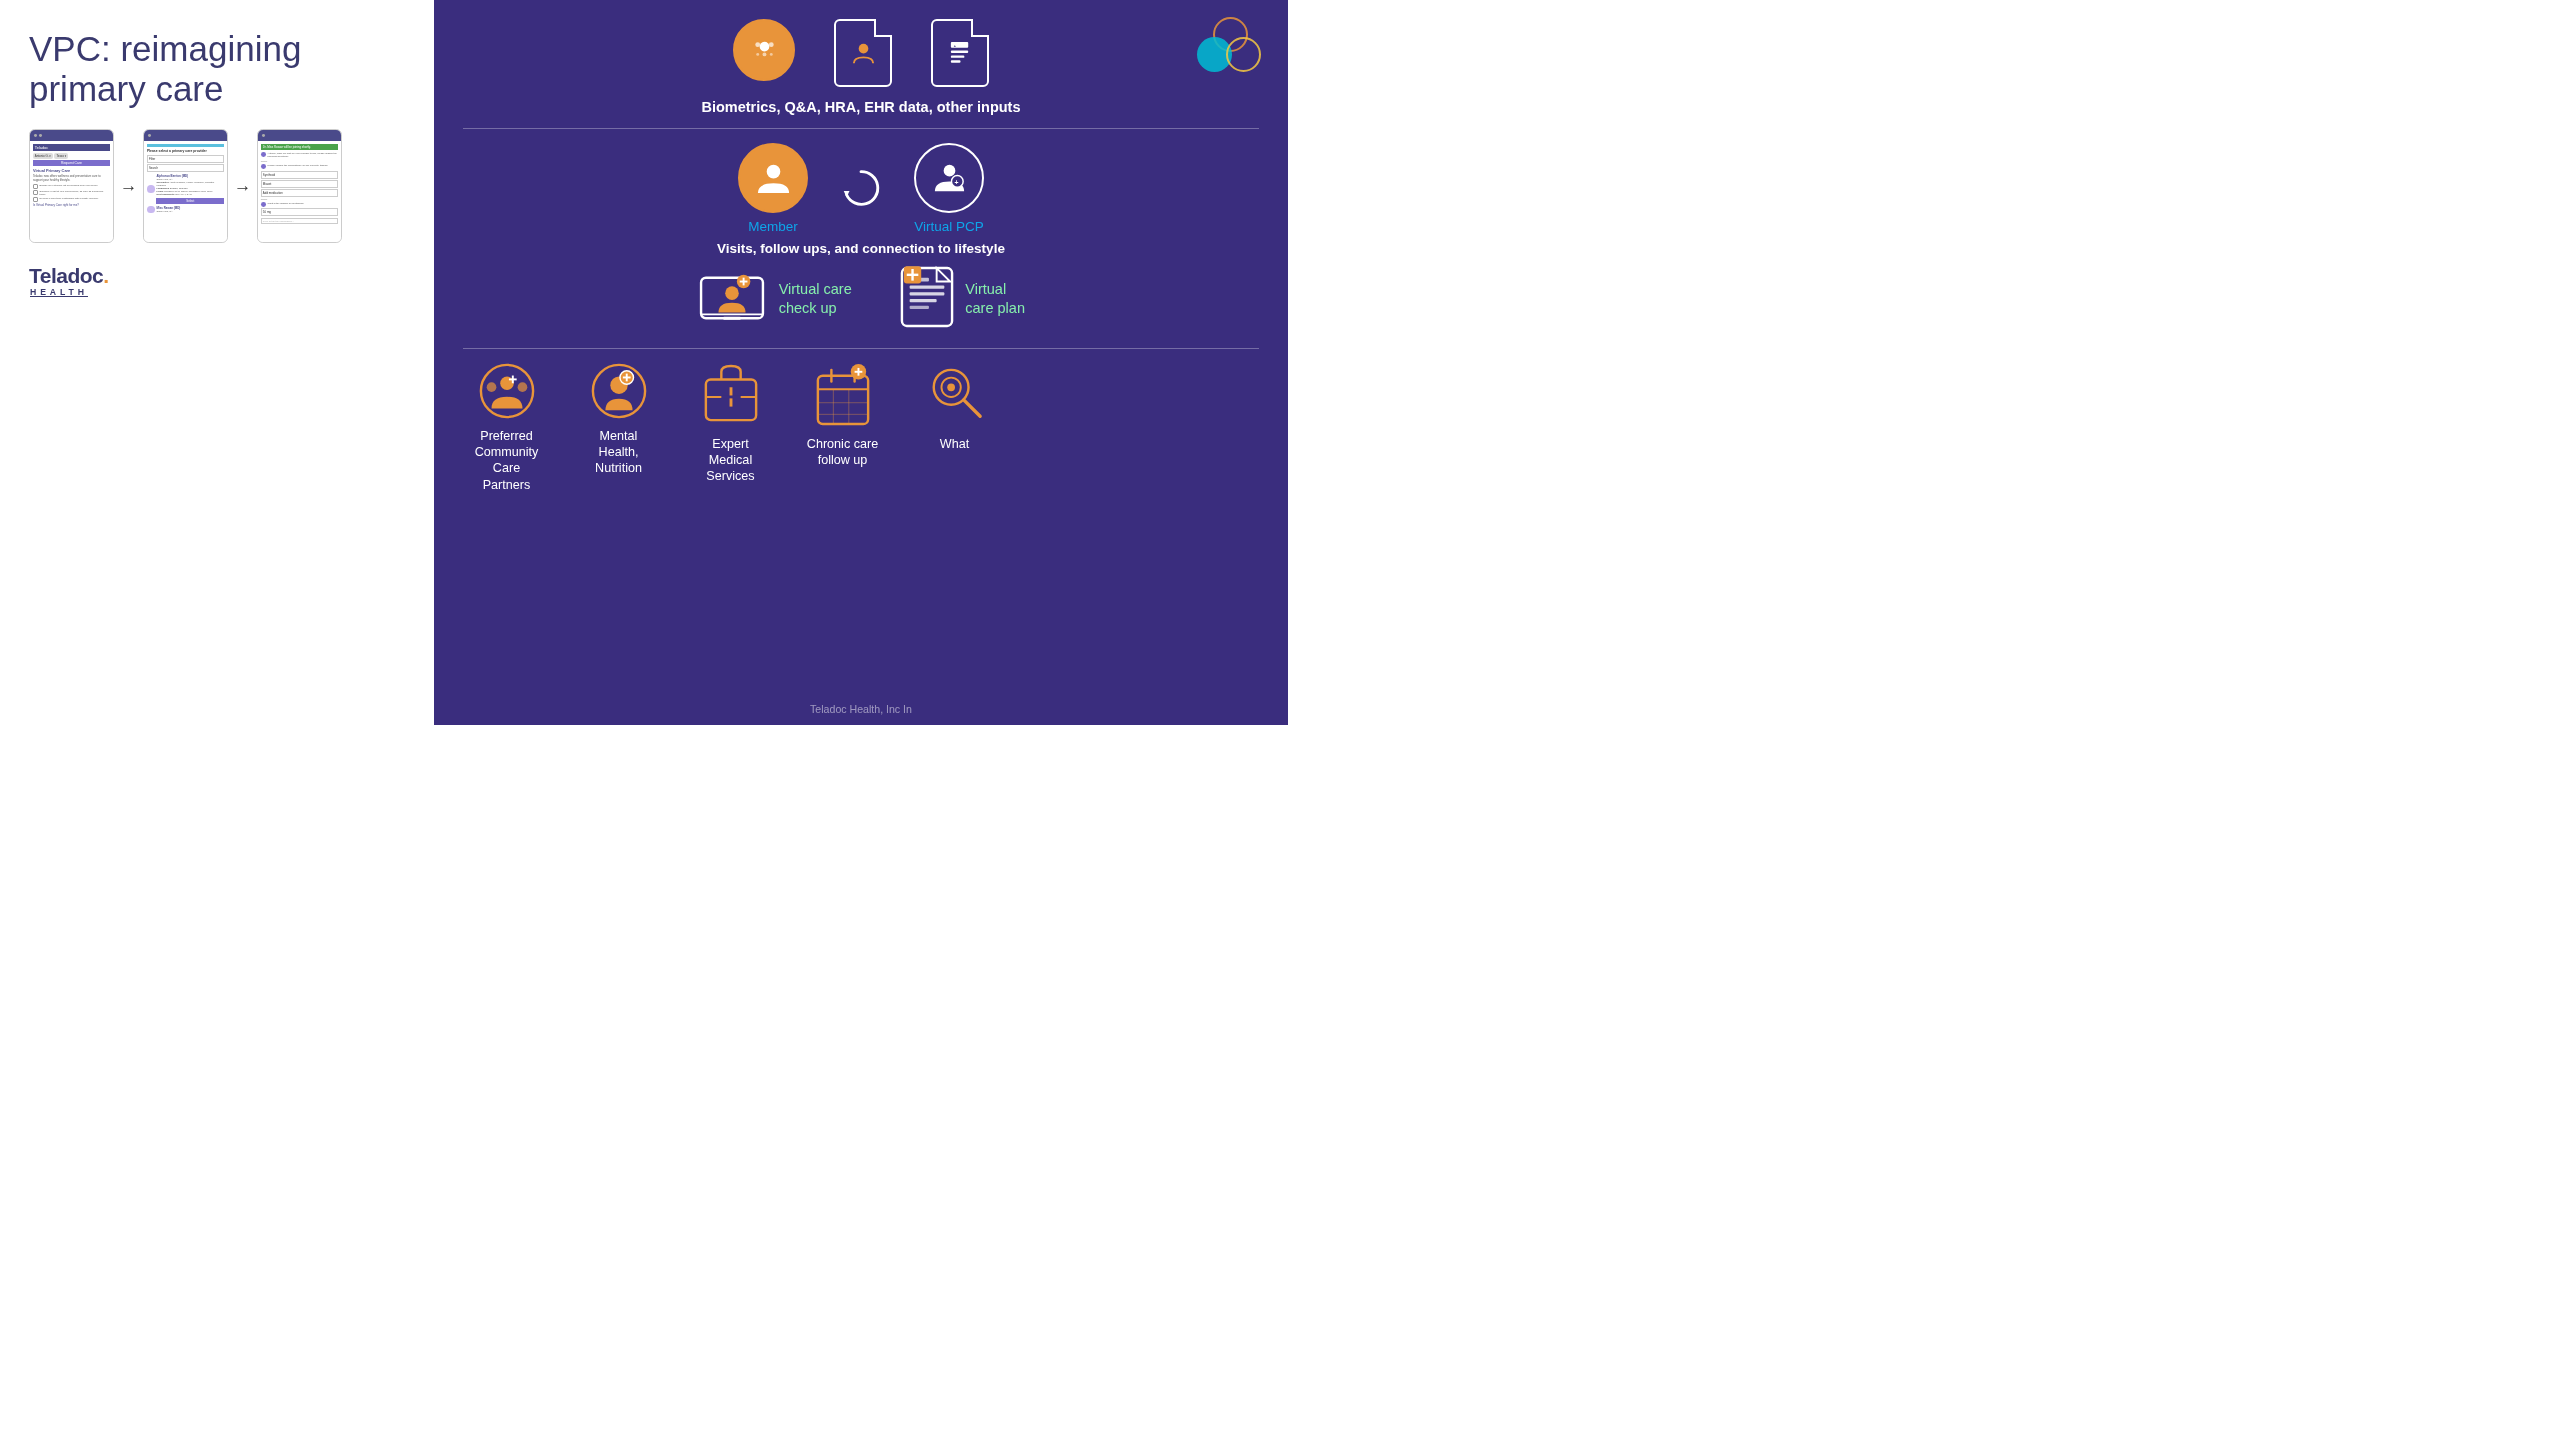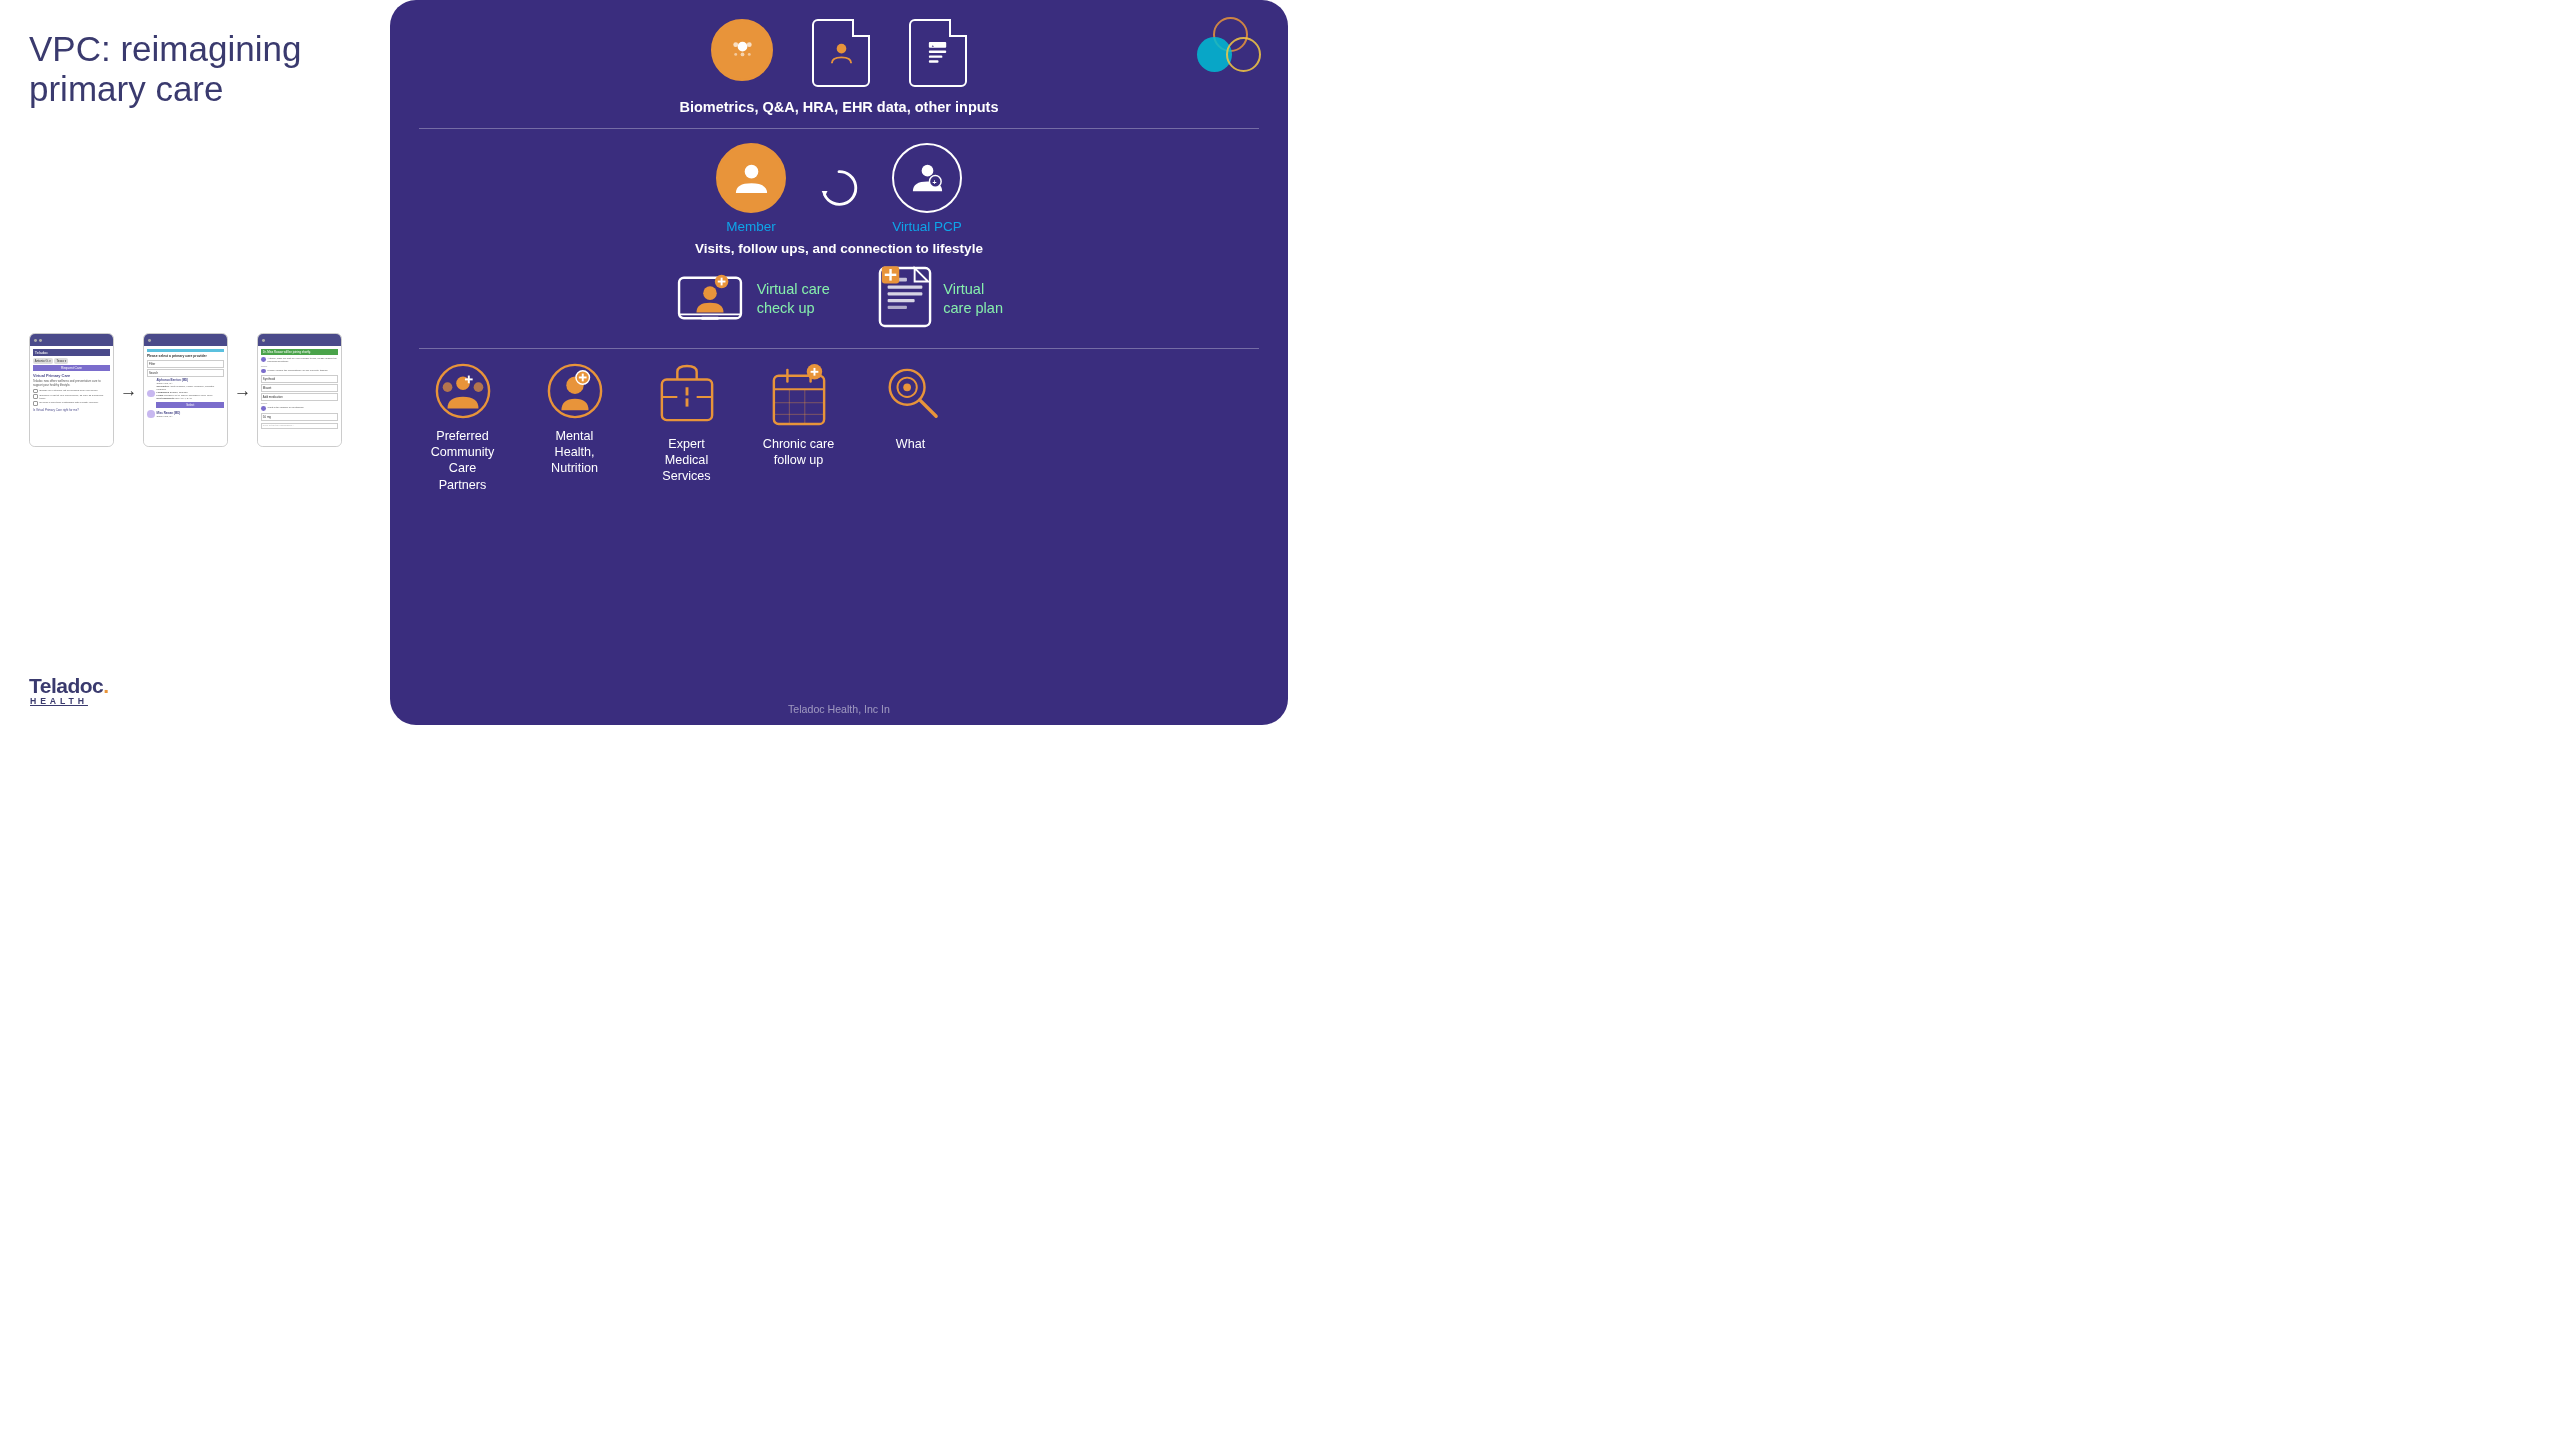--- a/index.html
+++ b/index.html
@@ -6,26 +6,25 @@
     body {
       width: 1288px;
       height: 725px;
       font-family: 'Arial', sans-serif;
       display: flex;
       overflow: hidden;
     }
 
     
     .left-panel {
-      width: 390px;
+      width: 434px;
       background: #fff;
       padding: 29px 29px 19.3px 29px;
       display: flex;
       flex-direction: column;
-      justify-content: space-between;
       flex-shrink: 0;
     }
 
     .page-title {
       font-size: 35px;
       font-weight: 300;
       color: #3a3a6e;
       line-height: 1.15;
       margin-bottom: 19.3px;
     }
@@ -159,21 +158,20 @@
 
     
     .right-panel {
       flex: 1;
       background: #3a2d7e;
       color: #fff;
       display: flex;
       flex-direction: column;
       padding: 19.3px 29px;
       position: relative;
-      border-radius: 26px;
     }
 
     .teladoc-logo-top-right {
       position: absolute;
       top: 17.4px;
       right: 23px;
       display: flex;
       align-items: center;
     }
 

